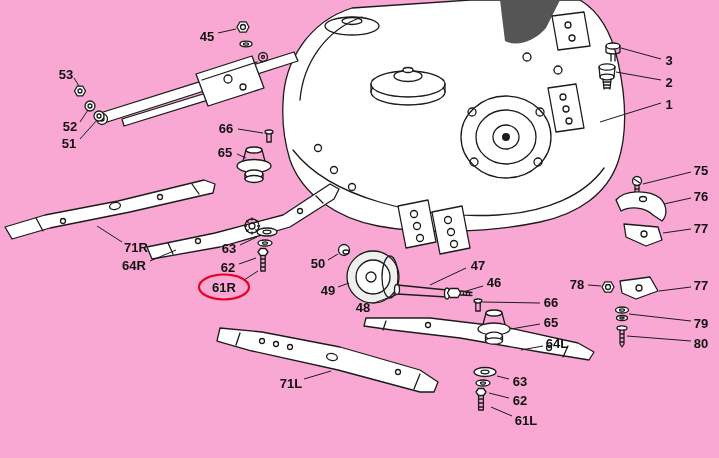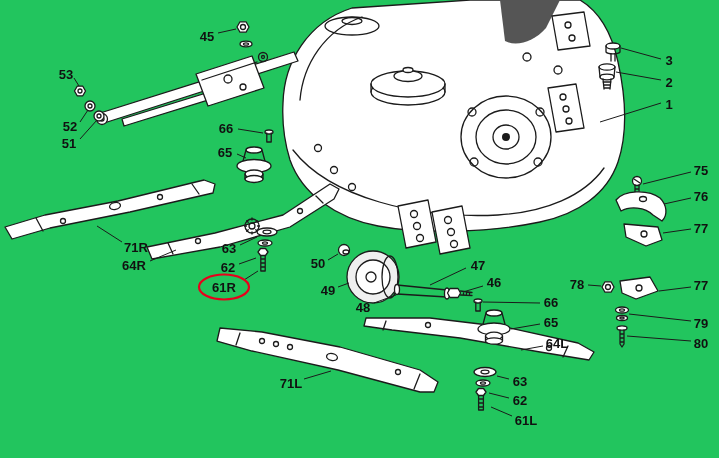--- a/index.html
+++ b/index.html
@@ -1,17 +1,17 @@
 <!DOCTYPE html>
 <html><head>
 <meta charset="utf-8">
 <style>
   html,body { margin:0; padding:0; background:#ffffff; }
   .stage {
-    position:relative; width:719px; height:458px; background:#22c55e;
+    position:relative; width:719px; height:458px; background:#f9a8d4;
     overflow:hidden; font-family:"Liberation Sans", sans-serif;
   }
   svg { display:block; }
   .ln { stroke:#1b1b1b; stroke-width:1.3; fill:none; stroke-linejoin:round; stroke-linecap:round; }
   .fw { fill:#ffffff; }
   .fg { fill:#efefef; }
   .fd { fill:#555555; stroke:none; }
   .leader { stroke:#1b1b1b; stroke-width:1; fill:none; }
   .part-label { font-family:"Liberation Sans", sans-serif; font-size:13px; font-weight:bold; fill:#111111; }
   .highlight-ring { fill:none; stroke-width:2.2; }

